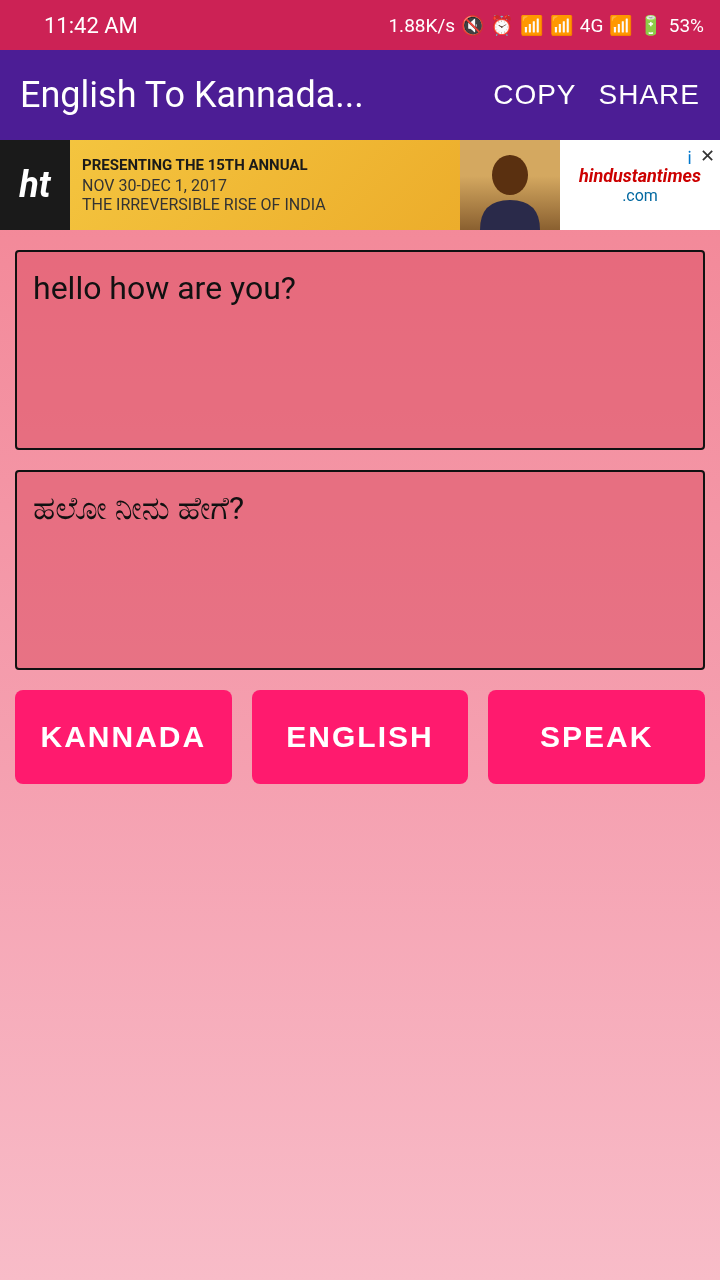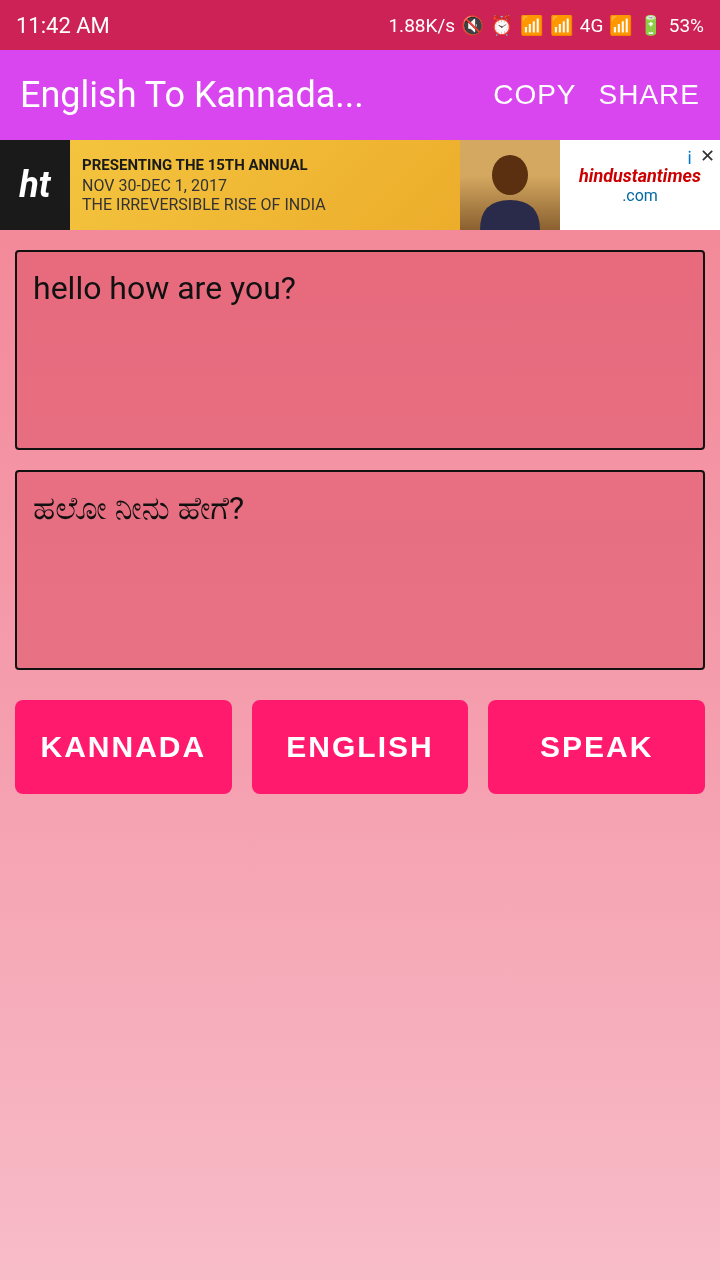--- a/index.html
+++ b/index.html
@@ -16,26 +16,26 @@
     .status-bar {
       background: #cc2255;
       color: white;
       font-size: 22px;
       padding: 8px 16px;
       display: flex;
       justify-content: space-between;
       align-items: center;
       height: 50px;
     }
-    .status-left { display: flex; align-items: center; gap: 8px; }
+    .status-left { display: flex; align-items: center; gap: 8px; margin-left: 28px; }
     .status-right { display: flex; align-items: center; gap: 6px; font-size: 19px; }
 
     
     .app-bar {
-      background: #d946ef;
+      background: #4c1d95;
       color: white;
       display: flex;
       align-items: center;
       justify-content: space-between;
       padding: 0 20px;
       height: 90px;
     }
     .app-title {
       font-size: 36px;
       font-weight: 400;
@@ -167,21 +167,21 @@
     .text-box-content {
       font-size: 32px;
       color: #111;
       line-height: 1.4;
     }
 
     
     .buttons-row {
       display: flex;
       gap: 20px;
-      margin-top: 10px;
+      margin-top: 0;
     }
     .translate-btn {
       flex: 1;
       background: #ff1a6e;
       color: white;
       border: none;
       border-radius: 8px;
       padding: 30px 10px;
       font-size: 30px;
       font-weight: bold;

